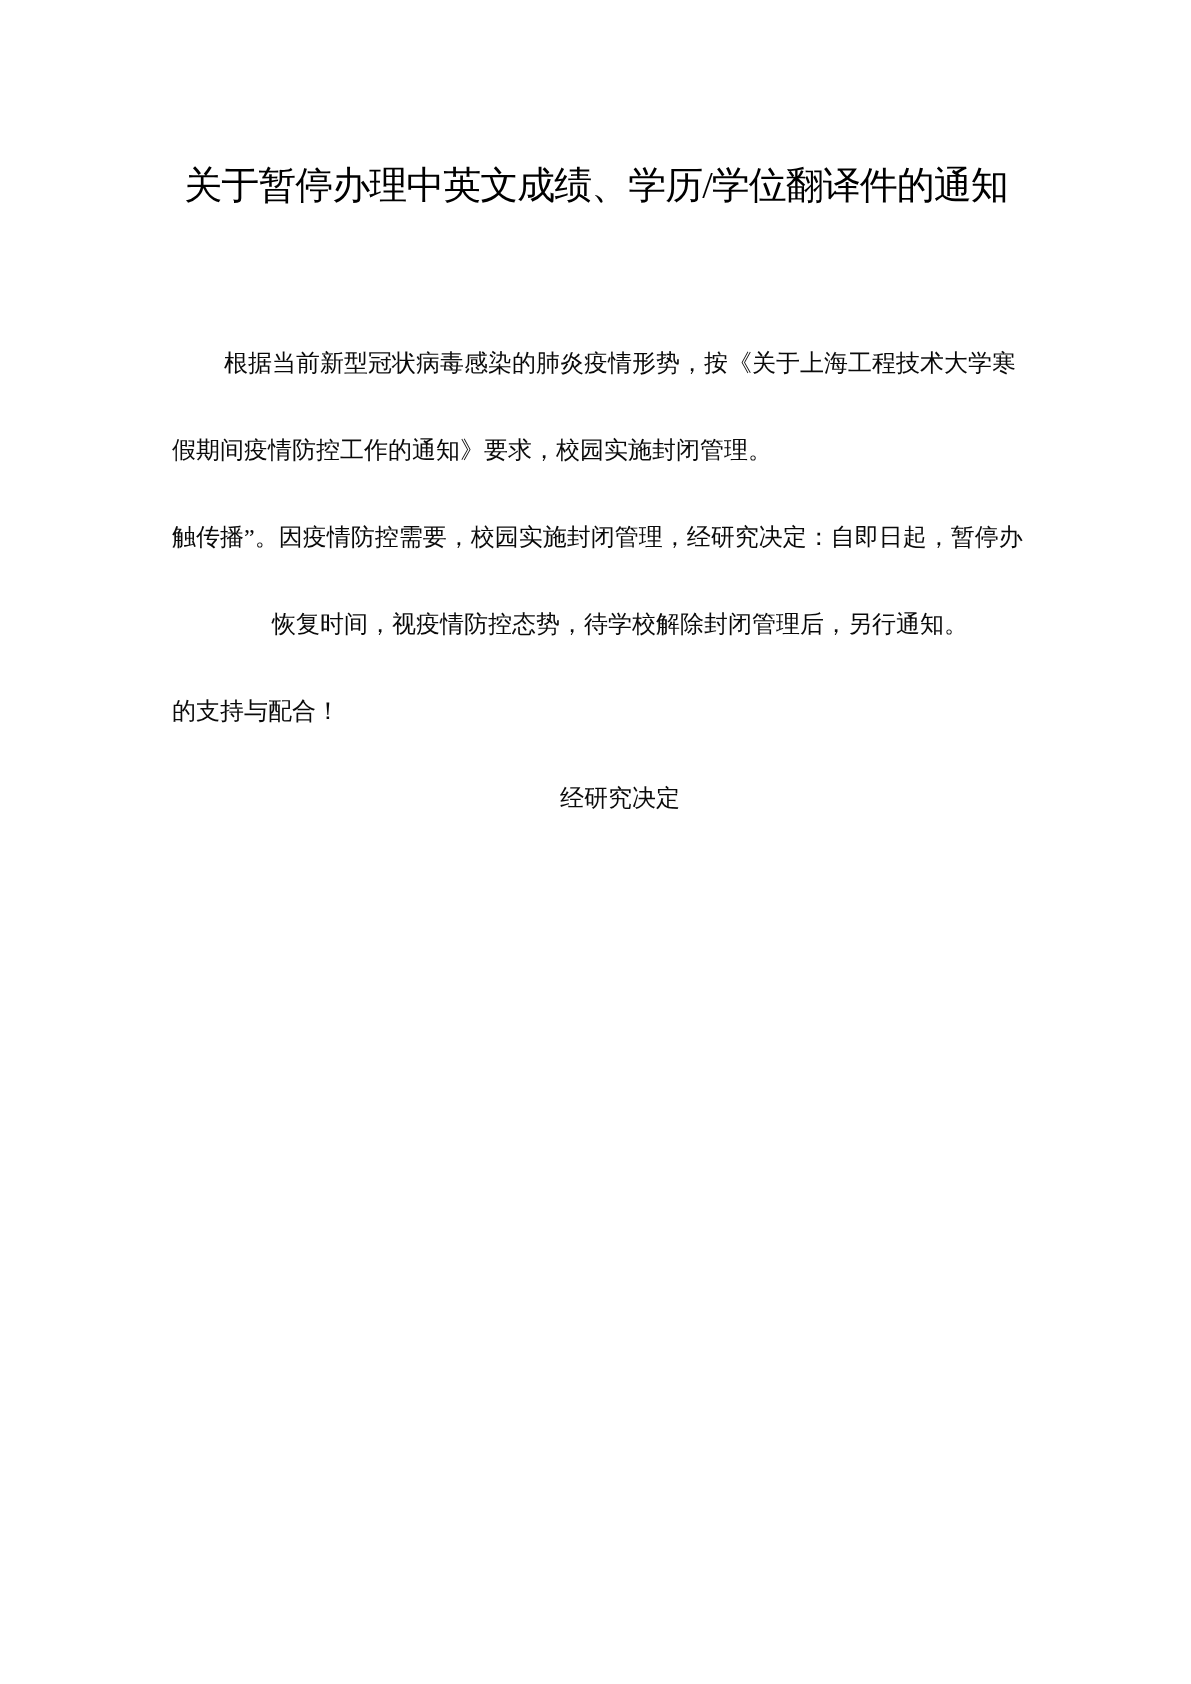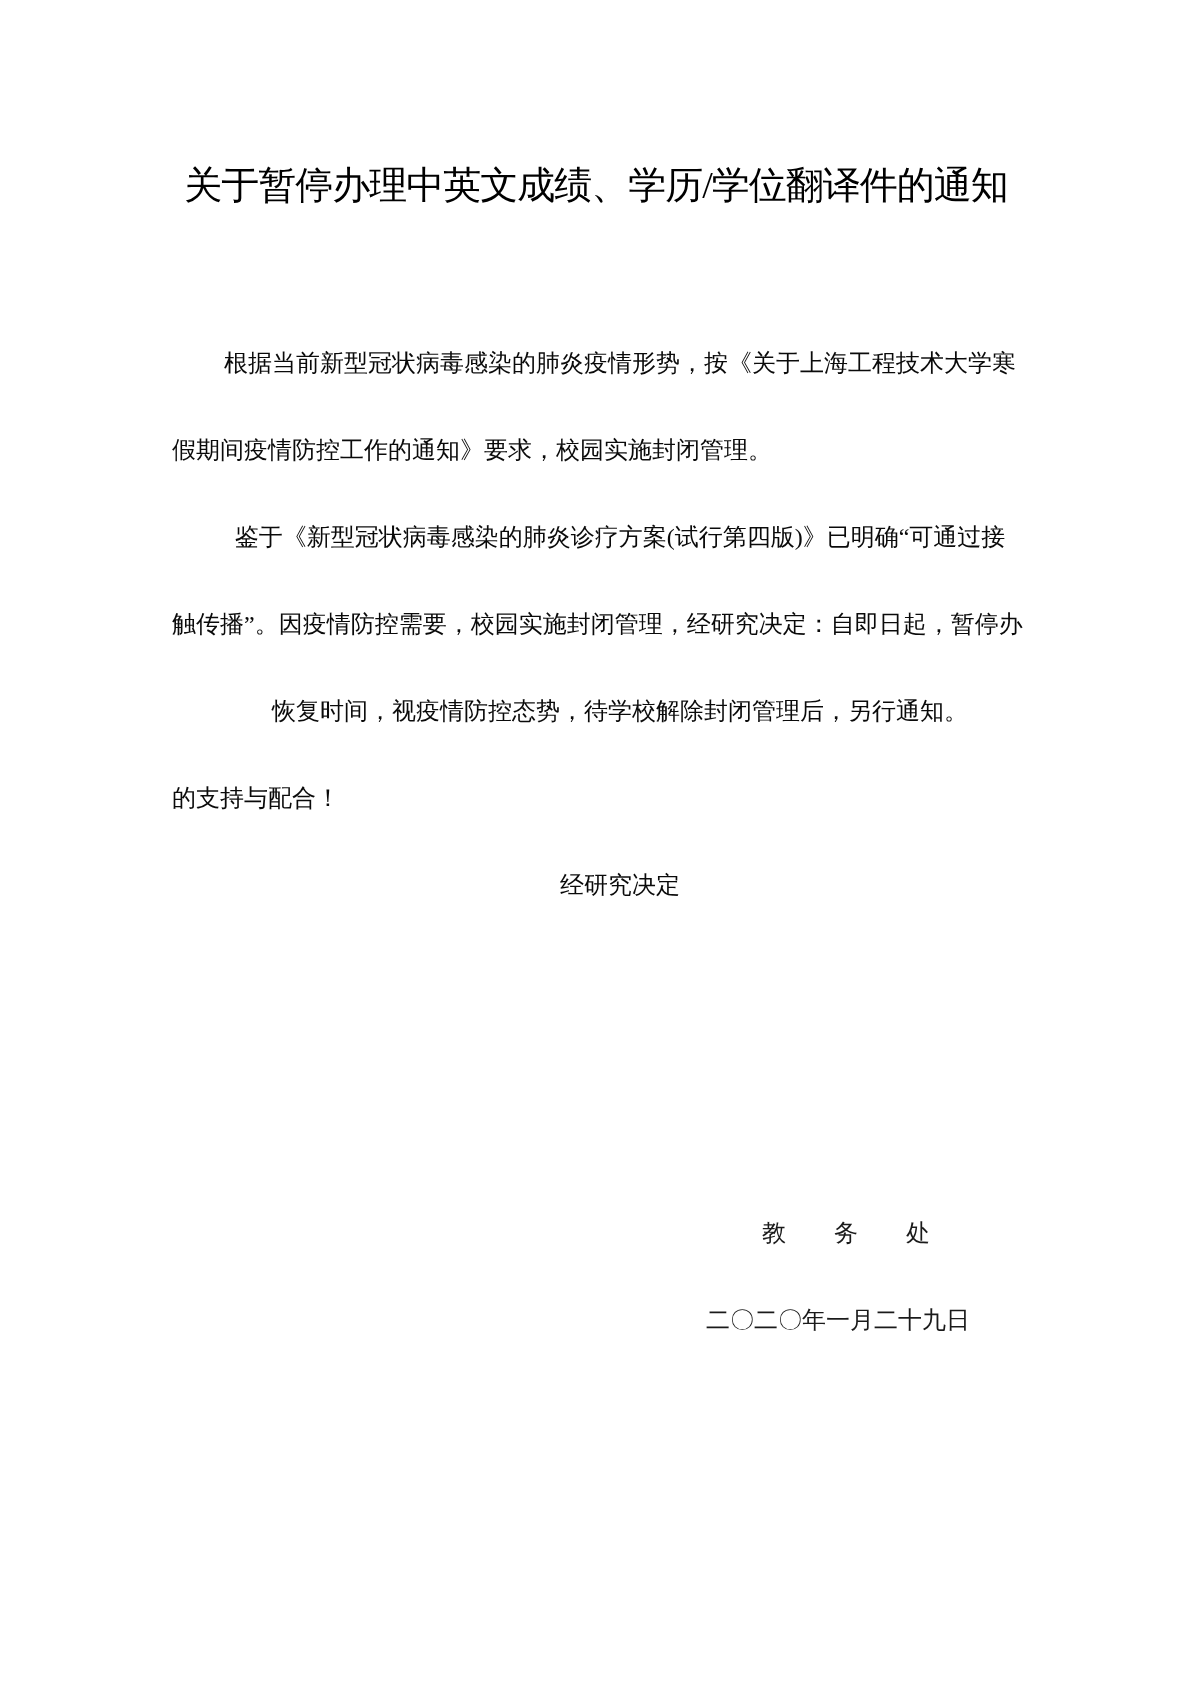--- a/index.html
+++ b/index.html
@@ -62,26 +62,21 @@
 <body>
 
 <div class="page">
   <div class="content">
 
     <div class="doc-title">关于暂停办理中英文成绩、学历/学位翻译件的通知</div>
 
     <div class="doc-body">
         <div class="line indent">根据当前新型冠状病毒感染的肺炎疫情形势，按《关于上海工程技术大学寒</div>
         <div class="line">假期间疫情防控工作的通知》要求，校园实施封闭管理。</div>
-        <div class="line indent">鉴于《新型冠状病毒感染的肺炎诊疗方案(试行第四版)》已明确“可通过接</div>
         <div class="line">触传播”。因疫情防控需要，校园实施封闭管理，经研究决定：自即日起，暂停办</div>
         <div class="line indent">恢复时间，视疫情防控态势，待学校解除封闭管理后，另行通知。</div>
         <div class="line">的支持与配合！</div>
         <div class="line indent">经研究决定</div>
       </div>
 
-    <div class="signoff">
-      <div class="dept">教　　务　　处</div>
-      <div class="date">二〇二〇年一月二十九日</div>
-    </div>
 
   </div>
 </div>
 
 </body></html>

